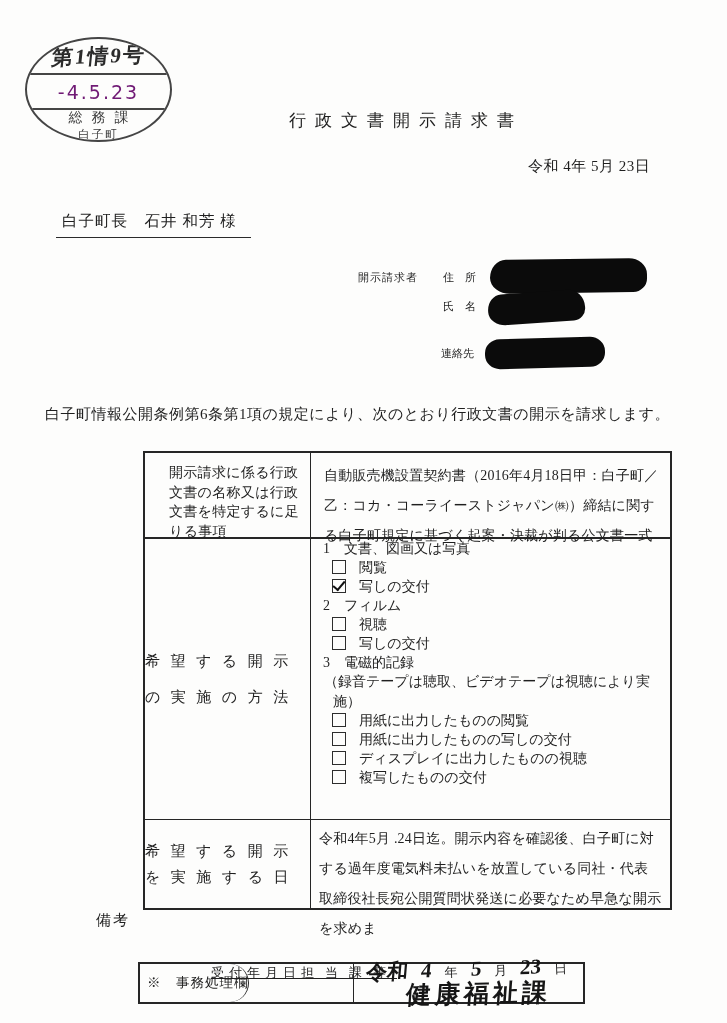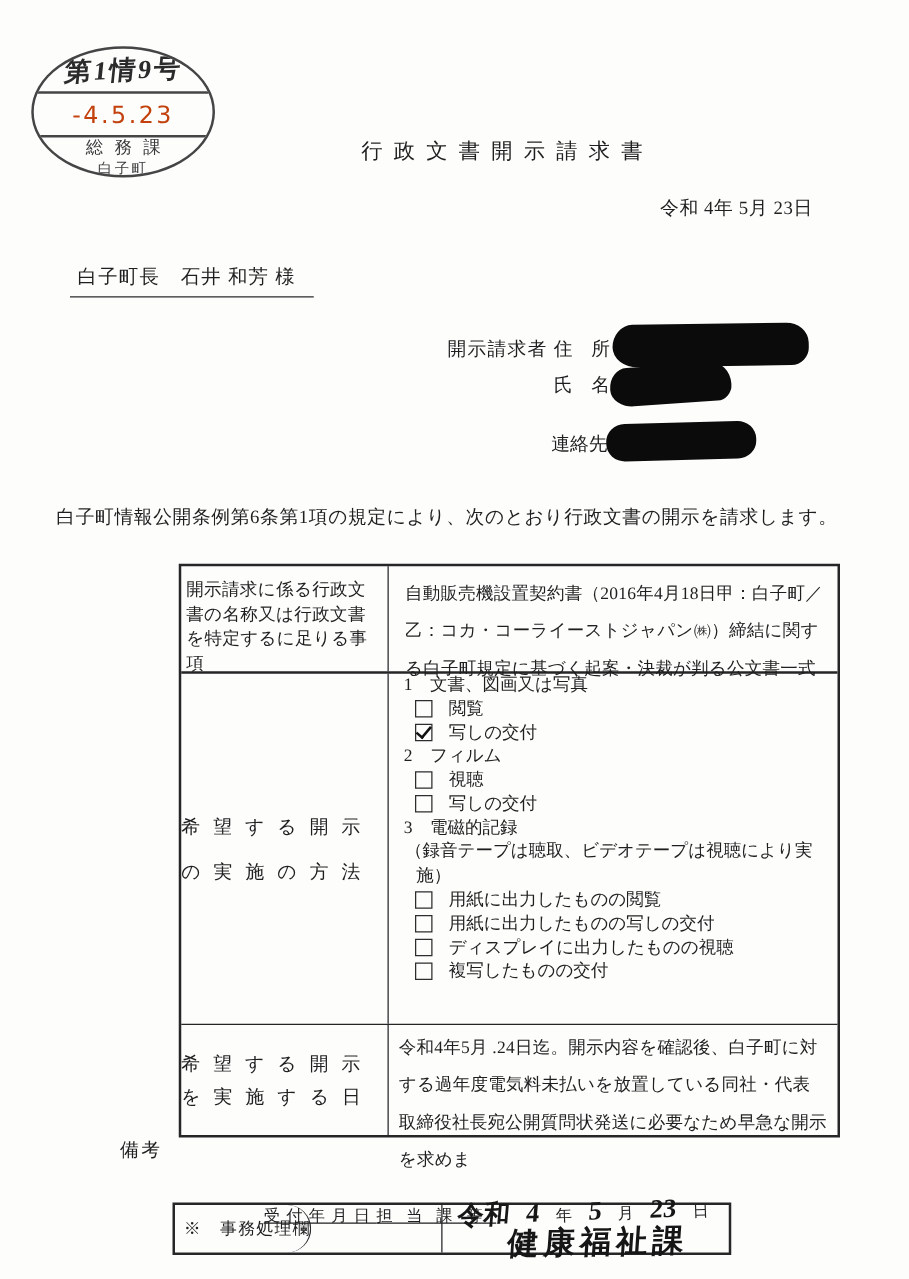--- a/index.html
+++ b/index.html
@@ -12,36 +12,36 @@
   
   .stamp{
     position:absolute;left:25px;top:37px;width:147px;height:105px;
     border:2.5px solid #454545;border-radius:50%;overflow:hidden;
     color:#3a3a3a;box-sizing:border-box;
   }
   .stamp-row{position:absolute;left:0;right:0;display:flex;align-items:center;justify-content:center;}
   .stamp-r1{top:0;height:34px;}
   .stamp-r1 span{font-size:21px;font-weight:700;letter-spacing:2px;transform:skewX(-8deg) rotate(-2deg);color:#2b2b2b;}
   .stamp-r2{top:34px;height:33px;border-top:2px solid #454545;border-bottom:2px solid #454545;}
-  .stamp-r2 span{font-family:"DejaVu Sans",sans-serif;font-size:19px;letter-spacing:2px;color:#c2410c;}
+  .stamp-r2 span{font-family:"DejaVu Sans",sans-serif;font-size:19px;letter-spacing:2px;color:#701a75;}
   .stamp-r3{top:69px;height:20px;align-items:center;}
   .stamp-r3 span{font-size:14px;letter-spacing:9px;text-indent:9px;}
   .stamp-r4{top:88px;height:15px;}
   .stamp-r4 span{font-size:11.5px;letter-spacing:2px;}
 
   
   .title{position:absolute;left:289px;top:109px;margin:0;font-size:17px;font-weight:400;letter-spacing:9px;white-space:nowrap;}
   .docdate{position:absolute;left:528px;top:157px;font-size:15px;letter-spacing:.5px;white-space:nowrap;}
   .addressee{
     position:absolute;left:56px;top:211px;font-size:15.5px;letter-spacing:1px;
     border-bottom:1.5px solid #2a2a2a;padding:0 14px 5px 6px;white-space:nowrap;
   }
 
   
-  .lbl{position:absolute;font-size:15px;white-space:nowrap;}
+  .lbl{position:absolute;font-size:11px;white-space:nowrap;}
   .req-label{left:358px;top:270px;letter-spacing:1px;}
   .addr-label{left:443px;top:270px;}
   .name-label{left:443px;top:299px;}
   .contact-label{left:441px;top:346px;}
   .redact{position:absolute;background:#0b0b0b;}
   .redact-1{left:490px;top:259px;width:157px;height:34px;border-radius:16px 18px 14px 20px/18px 16px 14px 16px;transform:rotate(-.8deg);}
   .redact-2{left:488px;top:292px;width:97px;height:31px;border-radius:14px 16px 12px 18px/16px 18px 12px 14px;transform:rotate(-4deg);}
   .redact-3{left:485px;top:338px;width:120px;height:30px;border-radius:15px/14px;transform:rotate(-1.5deg);}
 
   
@@ -52,21 +52,21 @@
   .maintable{
     position:absolute;left:143px;top:451px;width:529px;
     border:2px solid #262626;box-sizing:border-box;font-size:14px;
   }
   .trow{display:flex;box-sizing:border-box;}
   .trow-1{height:86px;border-bottom:2px solid #262626;}
   .trow-2{height:281px;border-bottom:1.5px solid #262626;}
   .trow-3{height:88px;}
   .tcell-l{width:166px;flex:none;border-right:1.5px solid #262626;box-sizing:border-box;}
   .tcell-r{flex:1;box-sizing:border-box;}
-  .row1-head{padding:10px 6px 0 4px;line-height:19.5px;letter-spacing:.3px;}
+  .row1-head{padding:10px 6px 0 24px;line-height:19.5px;letter-spacing:.3px;}
   .row1-val{padding:8px 10px 0 13px;line-height:30px;letter-spacing:.2px;}
   .v-center{display:flex;flex-direction:column;justify-content:center;padding-left:0;}
   .trow-2 .v-center{gap:17px;}
   .trow-3 .v-center{gap:7px;}
   .v-center span{font-size:15px;letter-spacing:10.5px;white-space:nowrap;}
   .opts{line-height:19px;}
   .opt-line{display:flex;align-items:flex-start;padding-left:21px;margin-bottom:0;}
   .opt-line.type-num{padding-left:12px;}
   .opt-line.type-note{display:block;padding-left:22px;text-indent:-9px;line-height:19.5px;}
   .cbx{width:12px;height:12px;border:1.5px solid #2d2d2d;display:inline-block;flex:none;

